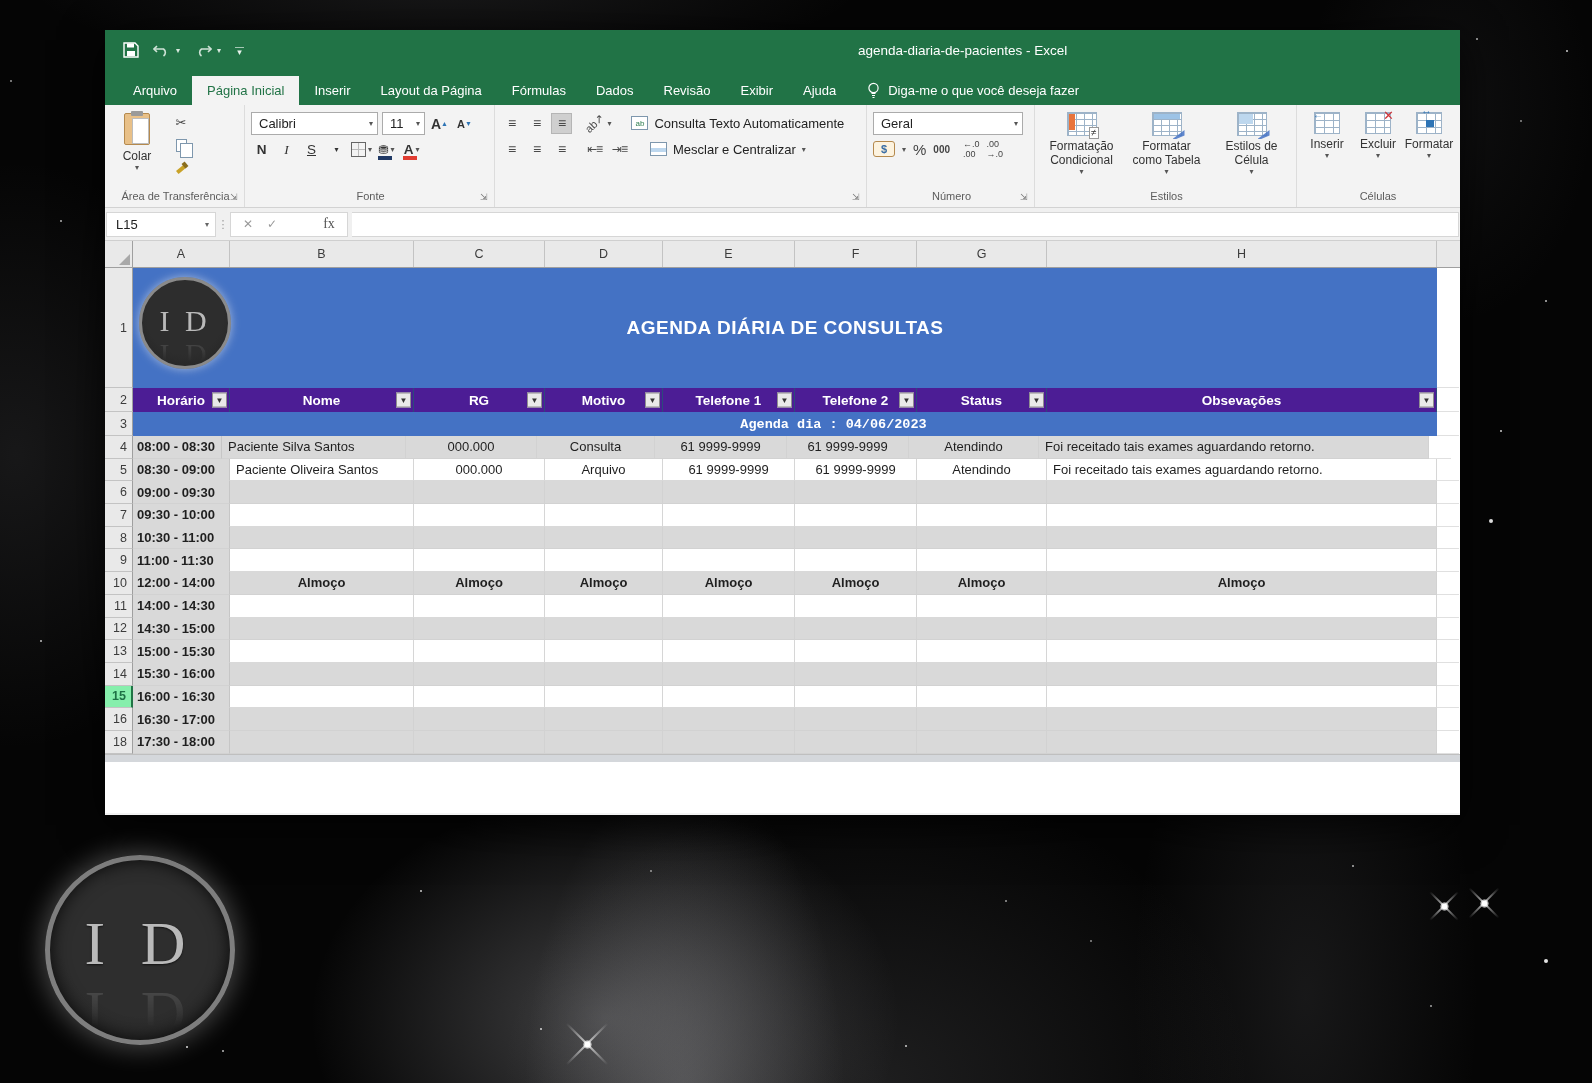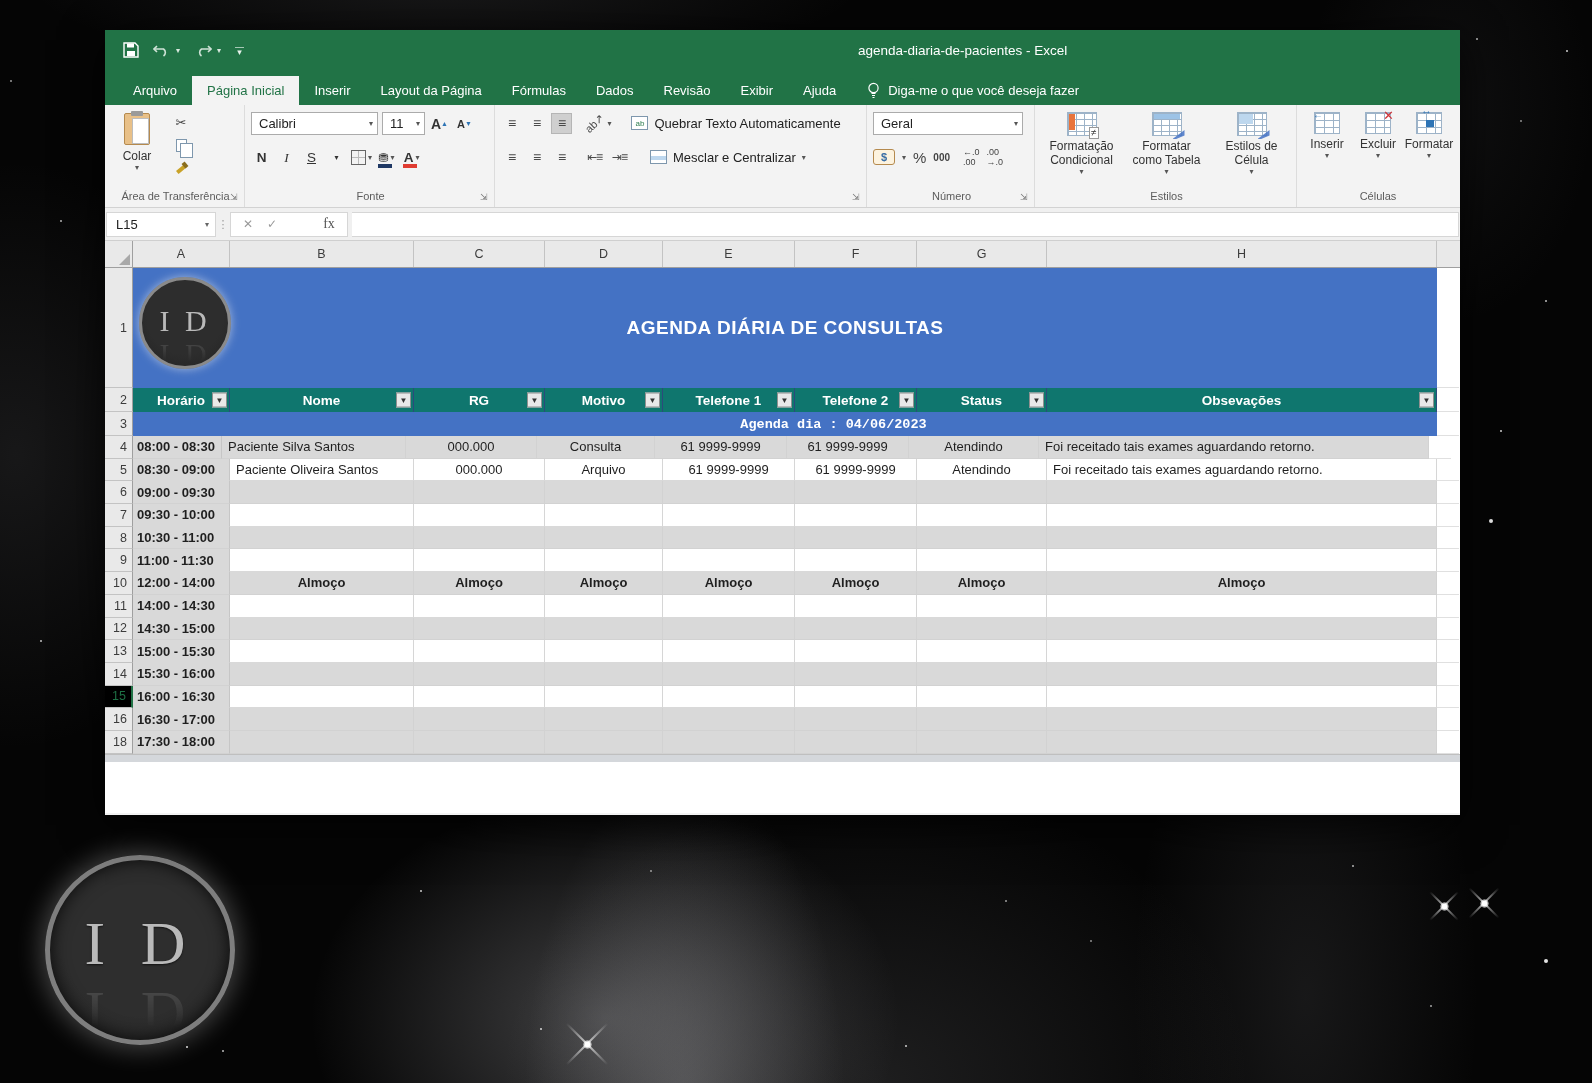--- a/index.html
+++ b/index.html
@@ -81,21 +81,21 @@
   .clipboard-icon::after { content:""; position:absolute; left:7px; top:4px; width:15px; height:24px; background:#fff; border:1px solid #bdbdbd; }
 
   .mini-col { display:flex; flex-direction:column; gap:3px; margin-left:6px; padding-top:2px; }
   .mini-btn { width:24px; height:20px; display:flex; align-items:center; justify-content:center; font-size:13px; color:#444; }
   .copy-ic { position:relative; width:11px; height:13px; background:#fff; border:1px solid #7e97ad; }
   .copy-ic::before { content:""; position:absolute; left:3px; top:3px; width:11px; height:13px; background:#fff; border:1px solid #7e97ad; }
   .brush-ic { width:14px; height:14px; position:relative; }
   .brush-ic::before { content:""; position:absolute; left:2px; top:6px; width:11px; height:4px; background:#c9a227; transform:rotate(-40deg); }
   .brush-ic::after { content:""; position:absolute; left:9px; top:1px; width:4px; height:6px; background:#8a6d1d; transform:rotate(-40deg); }
 
-  .f-rows { display:flex; flex-direction:column; justify-content:flex-start; gap:12px; padding-top:2px; }
+  .f-rows { display:flex; flex-direction:column; justify-content:flex-start; gap:4px; padding-top:2px; }
   .f-row { display:flex; align-items:center; gap:4px; }
   .combo { display:flex; align-items:center; justify-content:space-between; background:#fff;
     border:1px solid #ababab; height:23px; font-size:13px; color:#222; padding:0 4px 0 7px; }
   .combo .caret { font-size:8px; color:#555; }
   .cmb-font { width:127px; }
   .cmb-size { width:43px; }
   .cmb-num { width:150px; }
   .tbtn { min-width:21px; height:21px; display:flex; align-items:center; justify-content:center;
     font-size:13.5px; color:#333; }
   .tbtn .caret { font-size:8px; color:#555; margin-left:2px; }
@@ -160,21 +160,21 @@
   .colhead { display:flex; height:27px; background:#e9e9e9; border-bottom:1px solid #9f9f9f; }
   .corner { width:28px; border-right:1px solid #9f9f9f; position:relative; background:#e9e9e9; }
   .corner::after { content:""; position:absolute; right:2px; bottom:2px;
     border-left:11px solid transparent; border-bottom:11px solid #a9a9a9; }
   .chcell { border-right:1px solid #c3c3c3; display:flex; align-items:center; justify-content:center;
     font-size:12.5px; color:#3c3c3c; }
   .grid-rows { position:relative; }
   .xrow { display:flex; }
   .rowhead { width:28px; background:#e9e9e9; border-right:1px solid #9f9f9f; border-bottom:1px solid #c3c3c3;
     font-size:12.5px; color:#3c3c3c; display:flex; align-items:center; justify-content:flex-end; padding-right:5px; flex:none; }
-  .rowhead.sel { background:#000000; color:#1e7145; border-right:2px solid #217346; font-weight:normal; }
+  .rowhead.sel { background:#86efac; color:#1e7145; border-right:2px solid #217346; font-weight:bold; }
   .cell { border-right:1px solid #d6d6d6; border-bottom:1px solid #d9d9d9; font-size:13px; color:#1f1f1f;
     display:flex; align-items:center; overflow:hidden; white-space:nowrap; flex:none; }
   .r-white .cell { background:#fff; }
   .r-gray .cell { background:#d9d9d9; border-right-color:#d2d2d2; border-bottom-color:#d2d2d2; }
   .cell.c-time { background:#d9d9d9 !important; font-weight:bold; padding-left:4px; border-right-color:#c6c6c6 !important; }
   .cell.a-left { justify-content:flex-start; padding-left:6px; }
   .cell.a-center { justify-content:center; }
   .cell.bold { font-weight:bold; }
   .cell.partial { background:#fff !important; border-right:none; border-bottom-color:#e0e0e0; }
 
@@ -186,21 +186,21 @@
     border:3px solid #8a8a8a; box-shadow:0 0 10px rgba(240,240,240,.55); }
   .sheet-logo .logo-letters { position:absolute; left:0; right:0; top:24px; text-align:center;
     font-family:"Liberation Serif","DejaVu Serif",serif; font-size:30px; color:#b9b9b9; letter-spacing:4px; }
   .sheet-logo .logo-reflect { position:absolute; left:0; right:0; top:58px; text-align:center;
     font-family:"Liberation Serif","DejaVu Serif",serif; font-size:30px; color:#b9b9b9; letter-spacing:4px;
     transform:scaleY(-1); opacity:.25;
     -webkit-mask-image:linear-gradient(to top,rgba(0,0,0,.9),transparent 70%);
             mask-image:linear-gradient(to top,rgba(0,0,0,.9),transparent 70%); }
 
   .header-row { height:24px; }
-  .hcell { position:relative; background:#0f766e; border-right:1px solid #2c4a7c; color:#fff;
+  .hcell { position:relative; background:#4c1d95; border-right:1px solid #2c4a7c; color:#fff;
     font-weight:bold; font-size:13.5px; display:flex; align-items:center; justify-content:center; flex:none; }
   .filter-btn { position:absolute; right:2px; top:50%; transform:translateY(-50%); width:15px; height:15px;
     background:#e9e9e9; border:1px solid #8f8f8f; font-size:8px; color:#333; line-height:13px; text-align:center; }
 
   .agenda-row { height:24px; }
   .agenda-cell { background:#4472c4; display:flex; align-items:center; flex:none; }
   .agenda-inner { margin-left:97px; flex:1; text-align:center; color:#fff; font-weight:bold; font-size:13.5px; }
 
   .data-row { height:22.7px; }
   .last-row { height:30px; }
@@ -366,21 +366,21 @@
               </div>
             <div class="tbtn pressed">
                 <span class="align-ic">≡</span>
               </div>
             <div class="tbtn" style="margin-left:8px">
                 <span class="align-ic" style="transform:rotate(-45deg);font-size:11px;letter-spacing:0">ab↗</span>
                 <span class="caret">▾</span>
               </div>
             <div class="labbtn" style="margin-left:10px">
               <span class="wrap-ic">ab</span>
-              <span>Quebrar Texto Automaticamente</span>
+              <span>Consulta Texto Automaticamente</span>
             </div>
           </div>
           <div class="f-row">
             <div class="tbtn">
                 <span class="align-ic">≡</span>
               </div>
             <div class="tbtn">
                 <span class="align-ic">≡</span>
               </div>
             <div class="tbtn">

